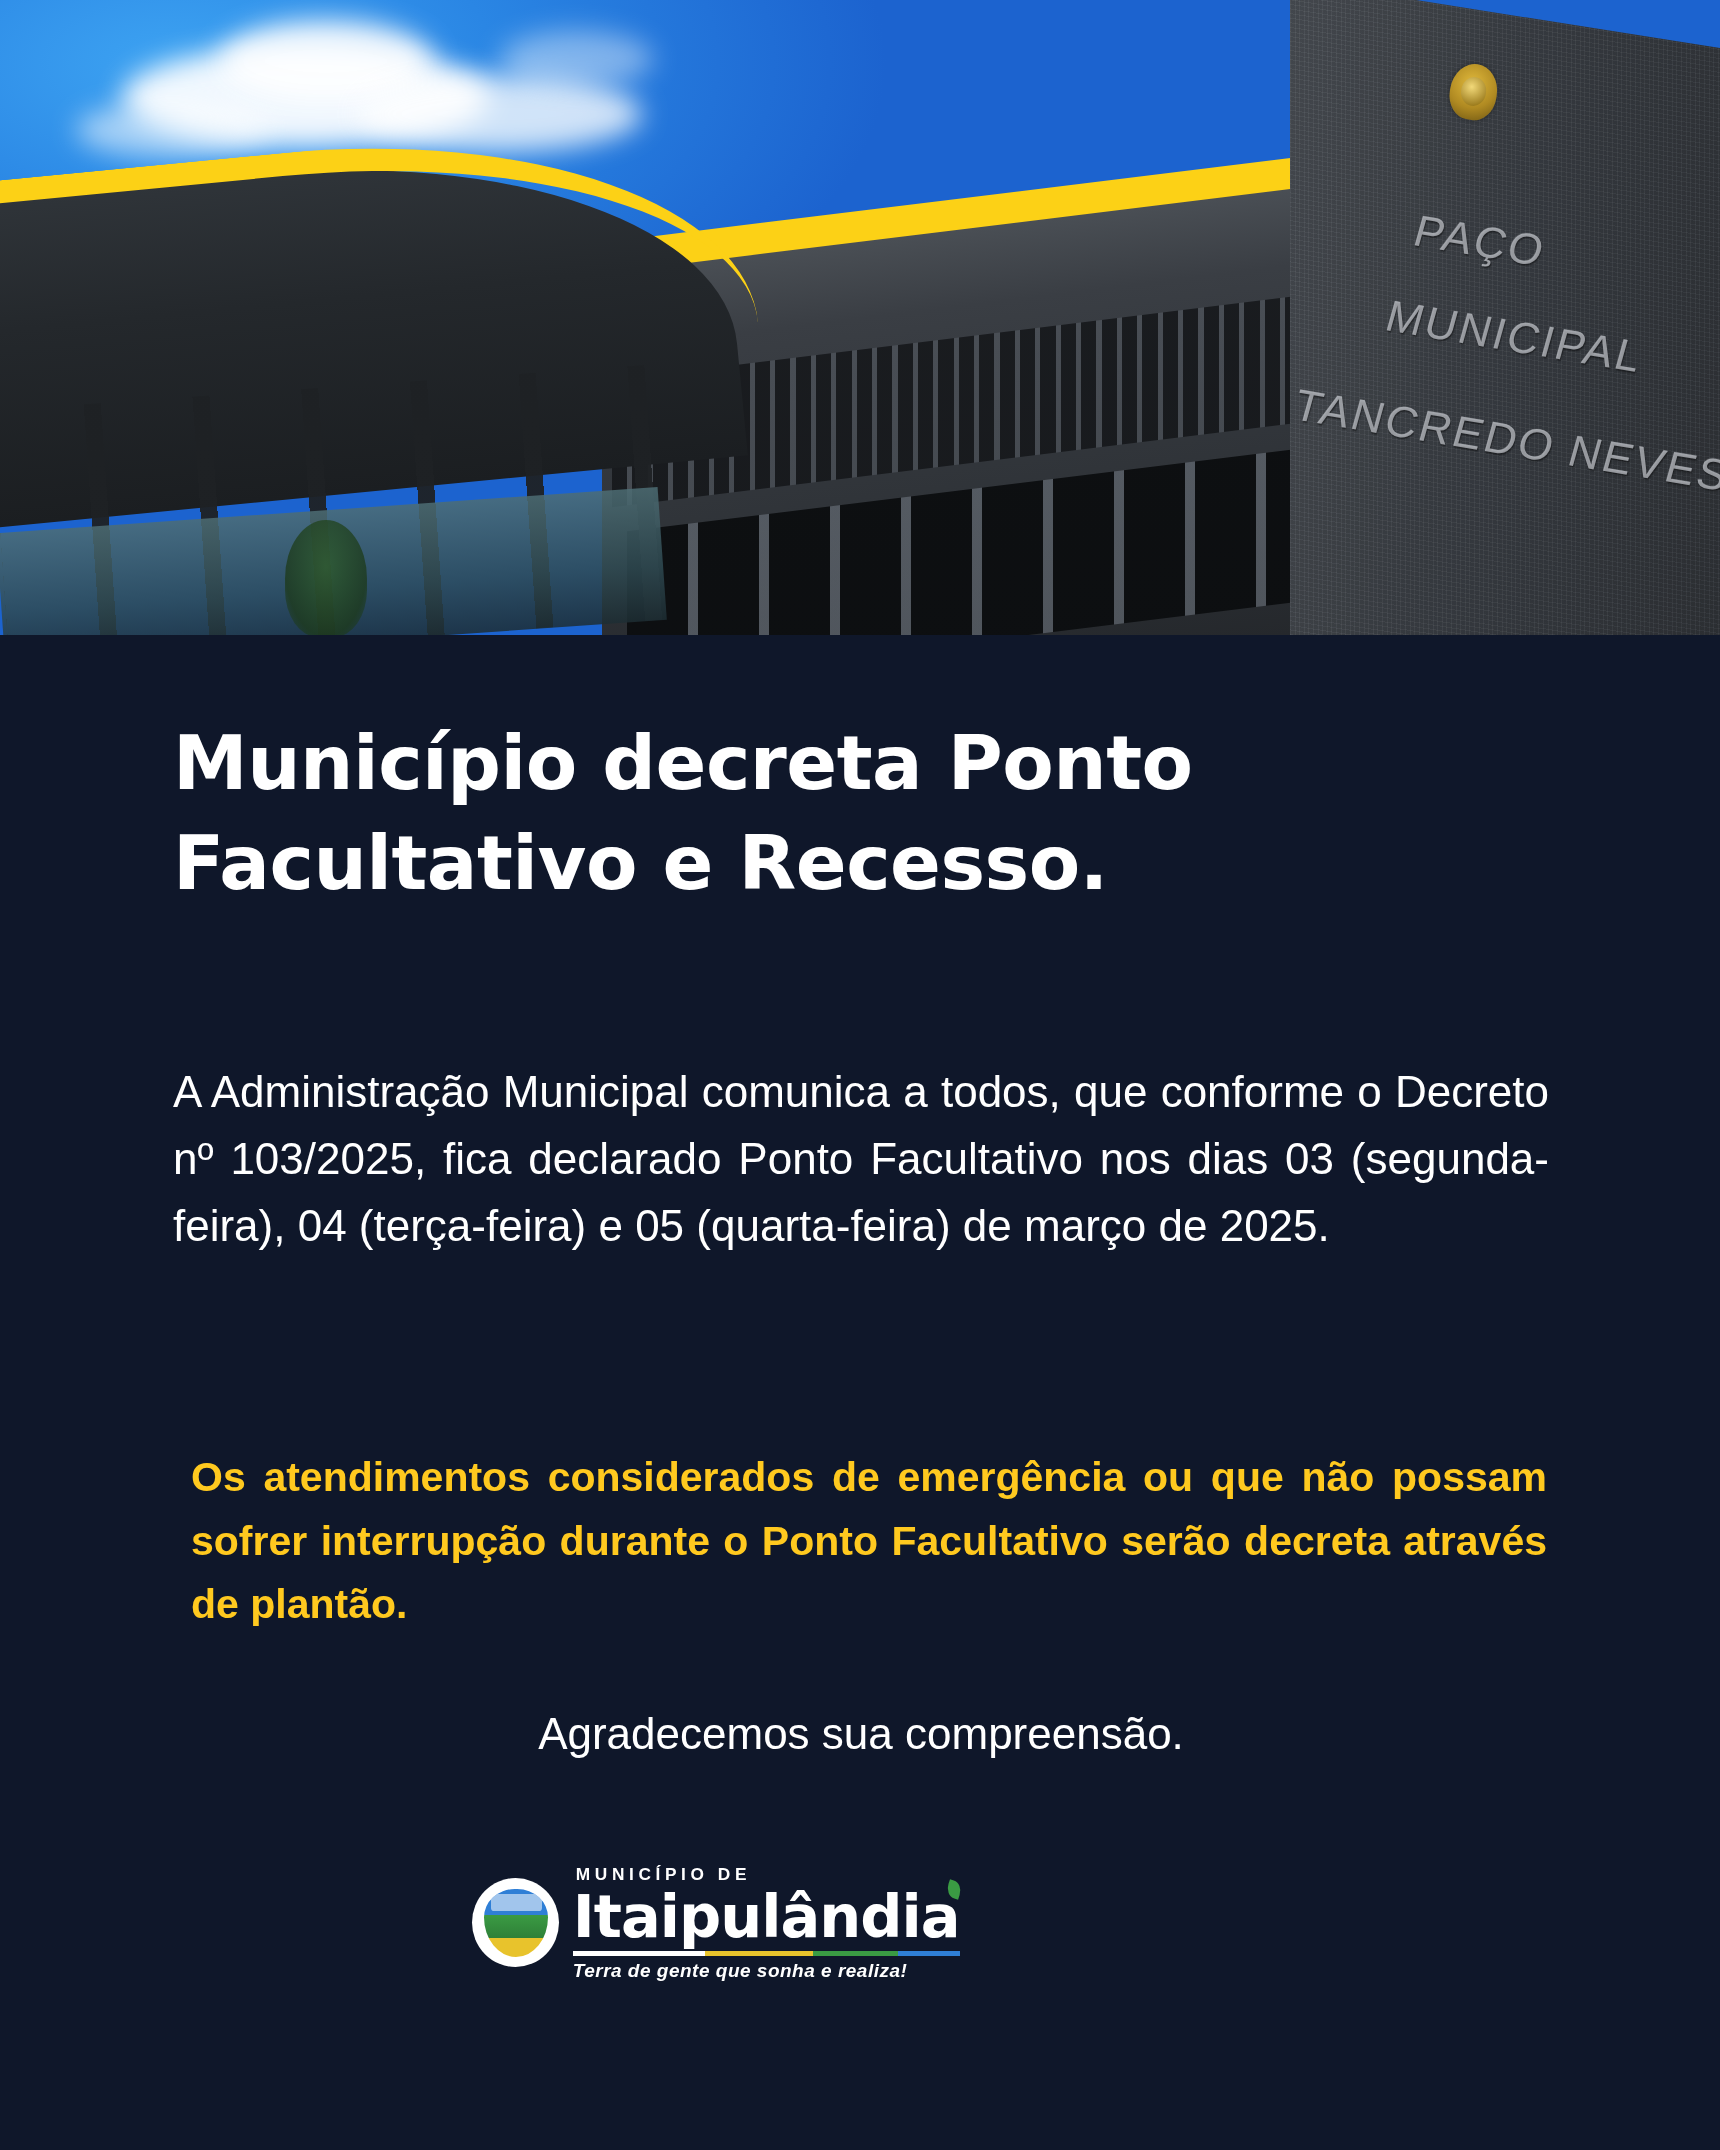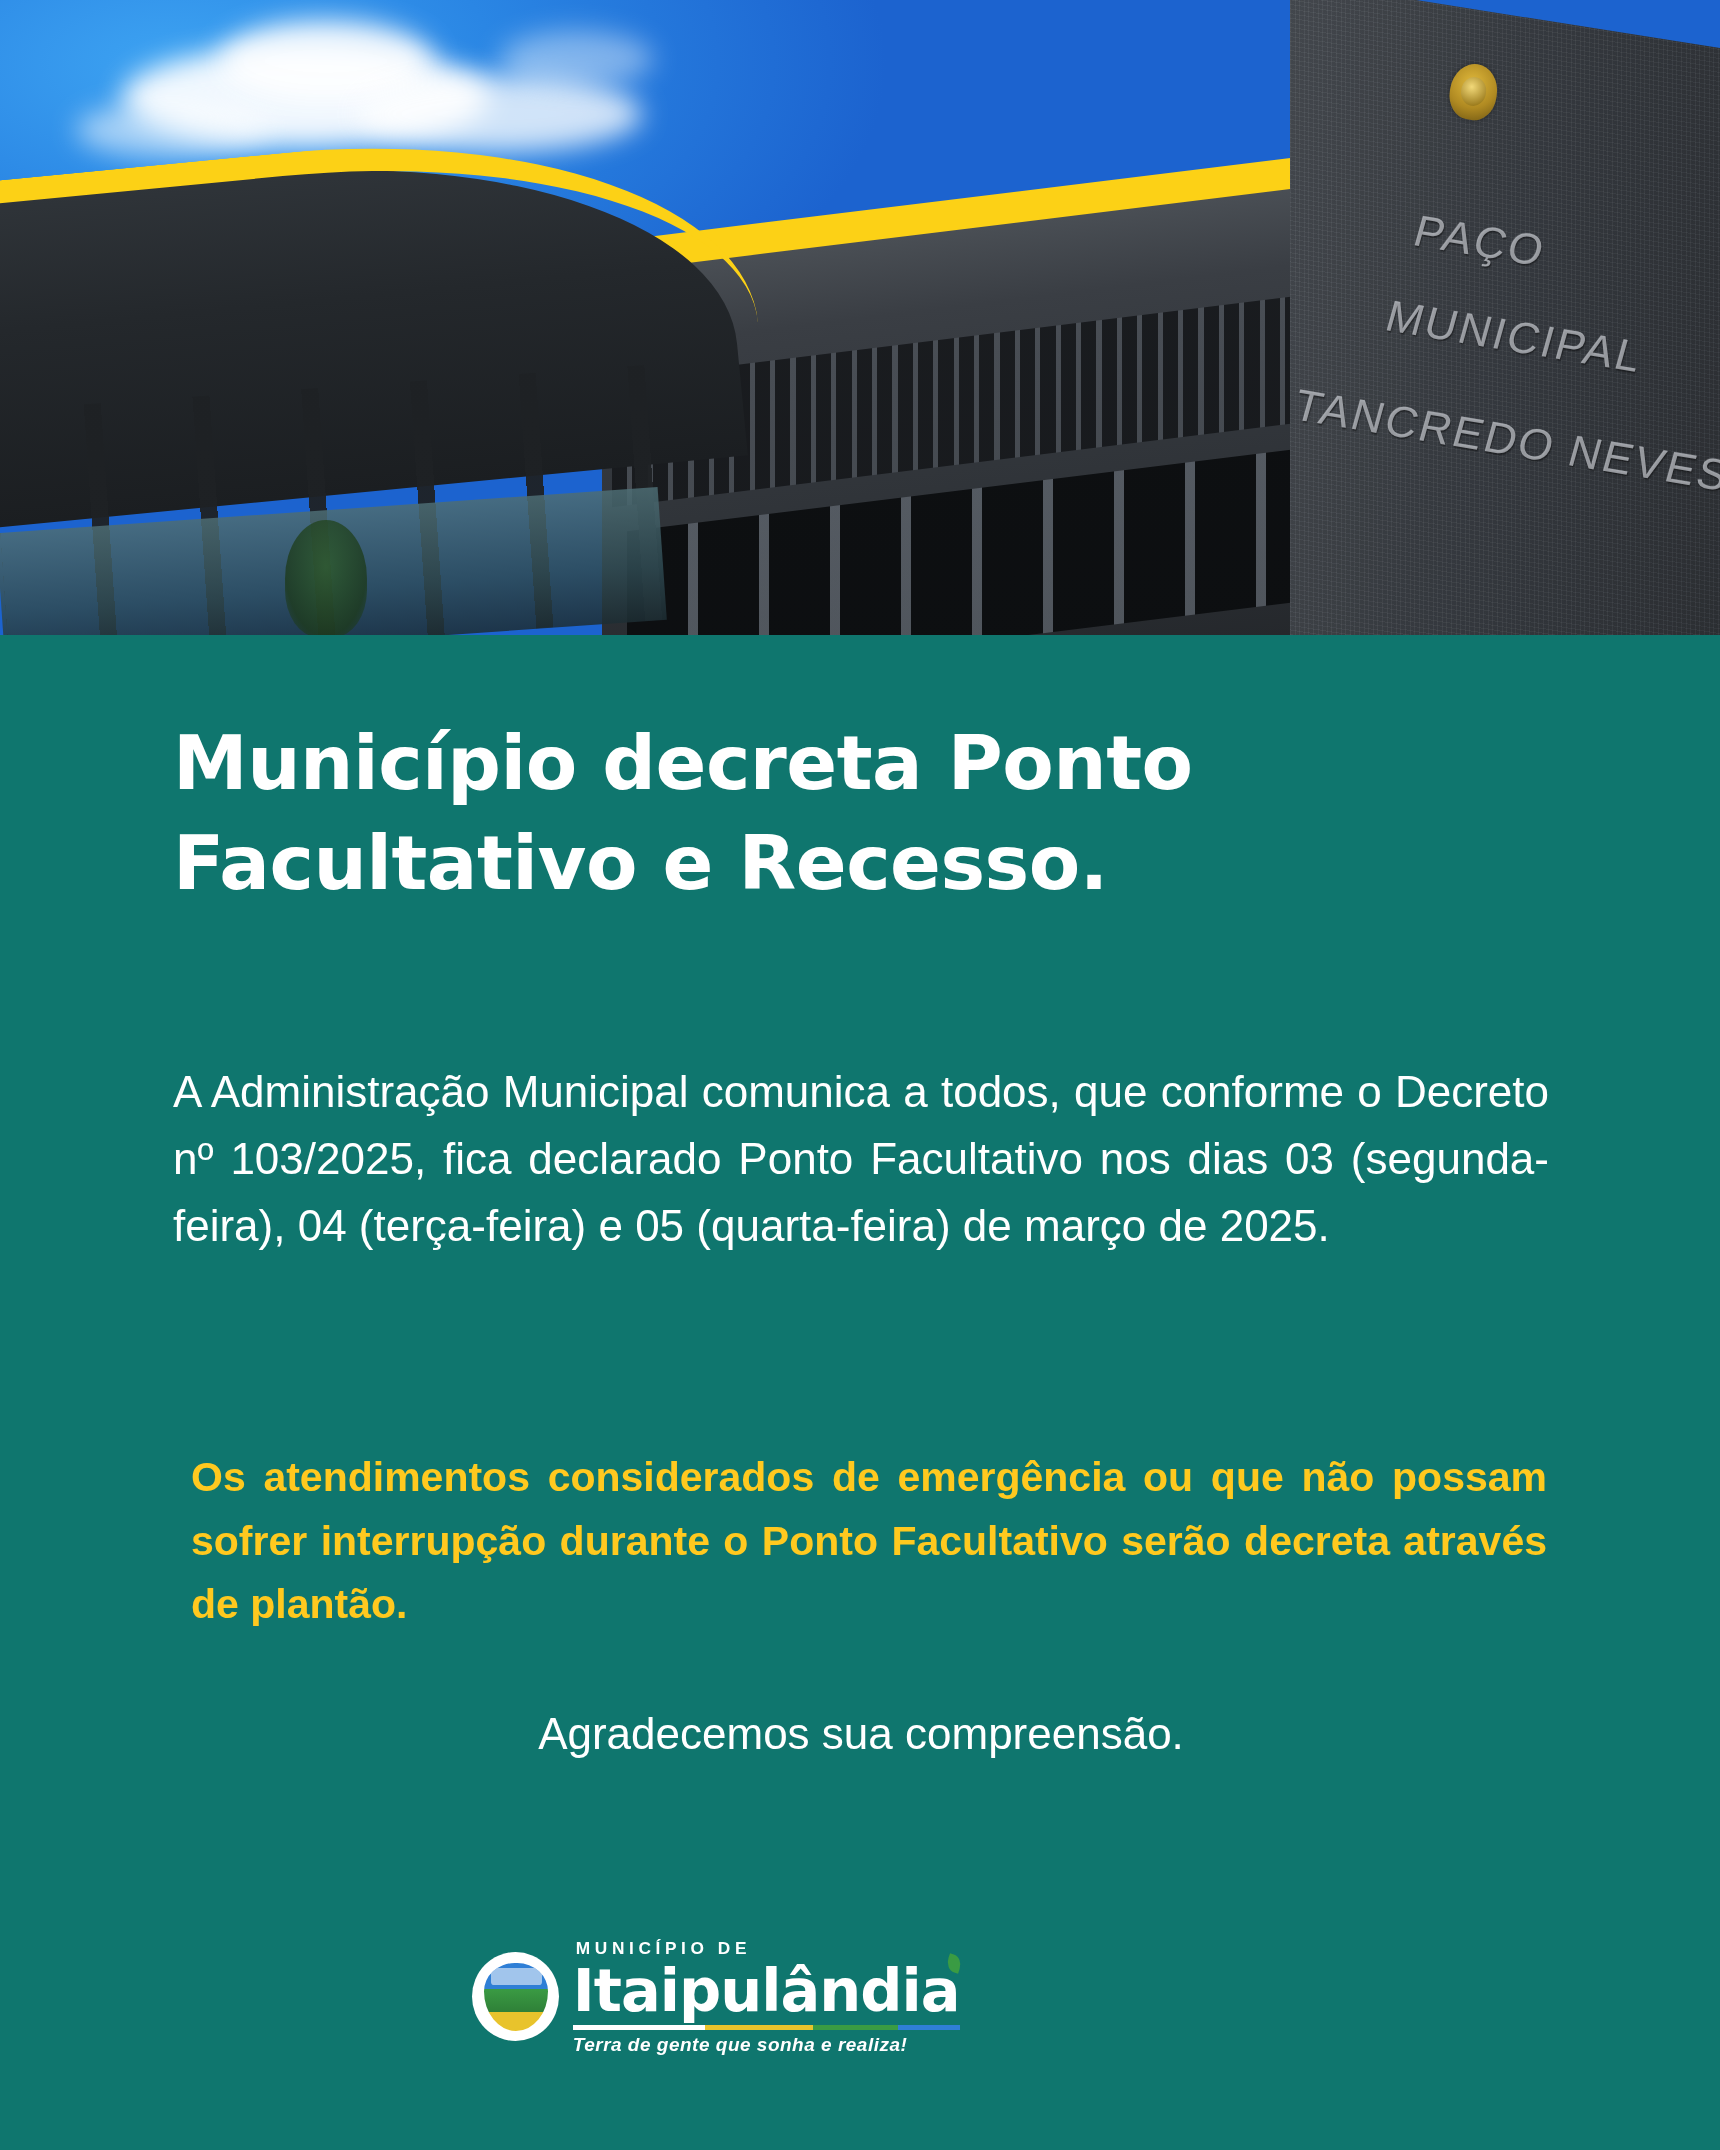--- a/index.html
+++ b/index.html
@@ -204,21 +204,21 @@
   .wall-text.l2 { left: 1394px; top: 291px; font-size: 44px; transform: rotate(9.5deg) skewX(-6deg); }
   .wall-text.l3 { left: 1302px; top: 380px; font-size: 44px; transform: rotate(9.5deg) skewX(-6deg); }
 
   
   .body-area {
     position: absolute;
     top: 635px;
     left: 0;
     width: 1720px;
     height: 1516px;
-    background: #0f766e;
+    background: #0f172a;
   }
   .headline {
     position: absolute;
     left: 173px;
     top: 79px;
     width: 1305px;
     color: #ffffff;
     font-family: "DejaVu Sans", sans-serif;
     font-weight: 700;
     font-size: 75px;
@@ -250,21 +250,21 @@
   }
   .p-thanks {
     top: 1050px;
     text-align: center;
   }
 
   
   .logo-wrap {
     position: absolute;
     left: 0;
-    top: 1938px;
+    top: 1864px;
     width: 1432px;
     display: flex;
     justify-content: center;
     align-items: flex-start;
   }
   .logo {
     display: flex;
     align-items: center;
     gap: 13.3px;
   }

